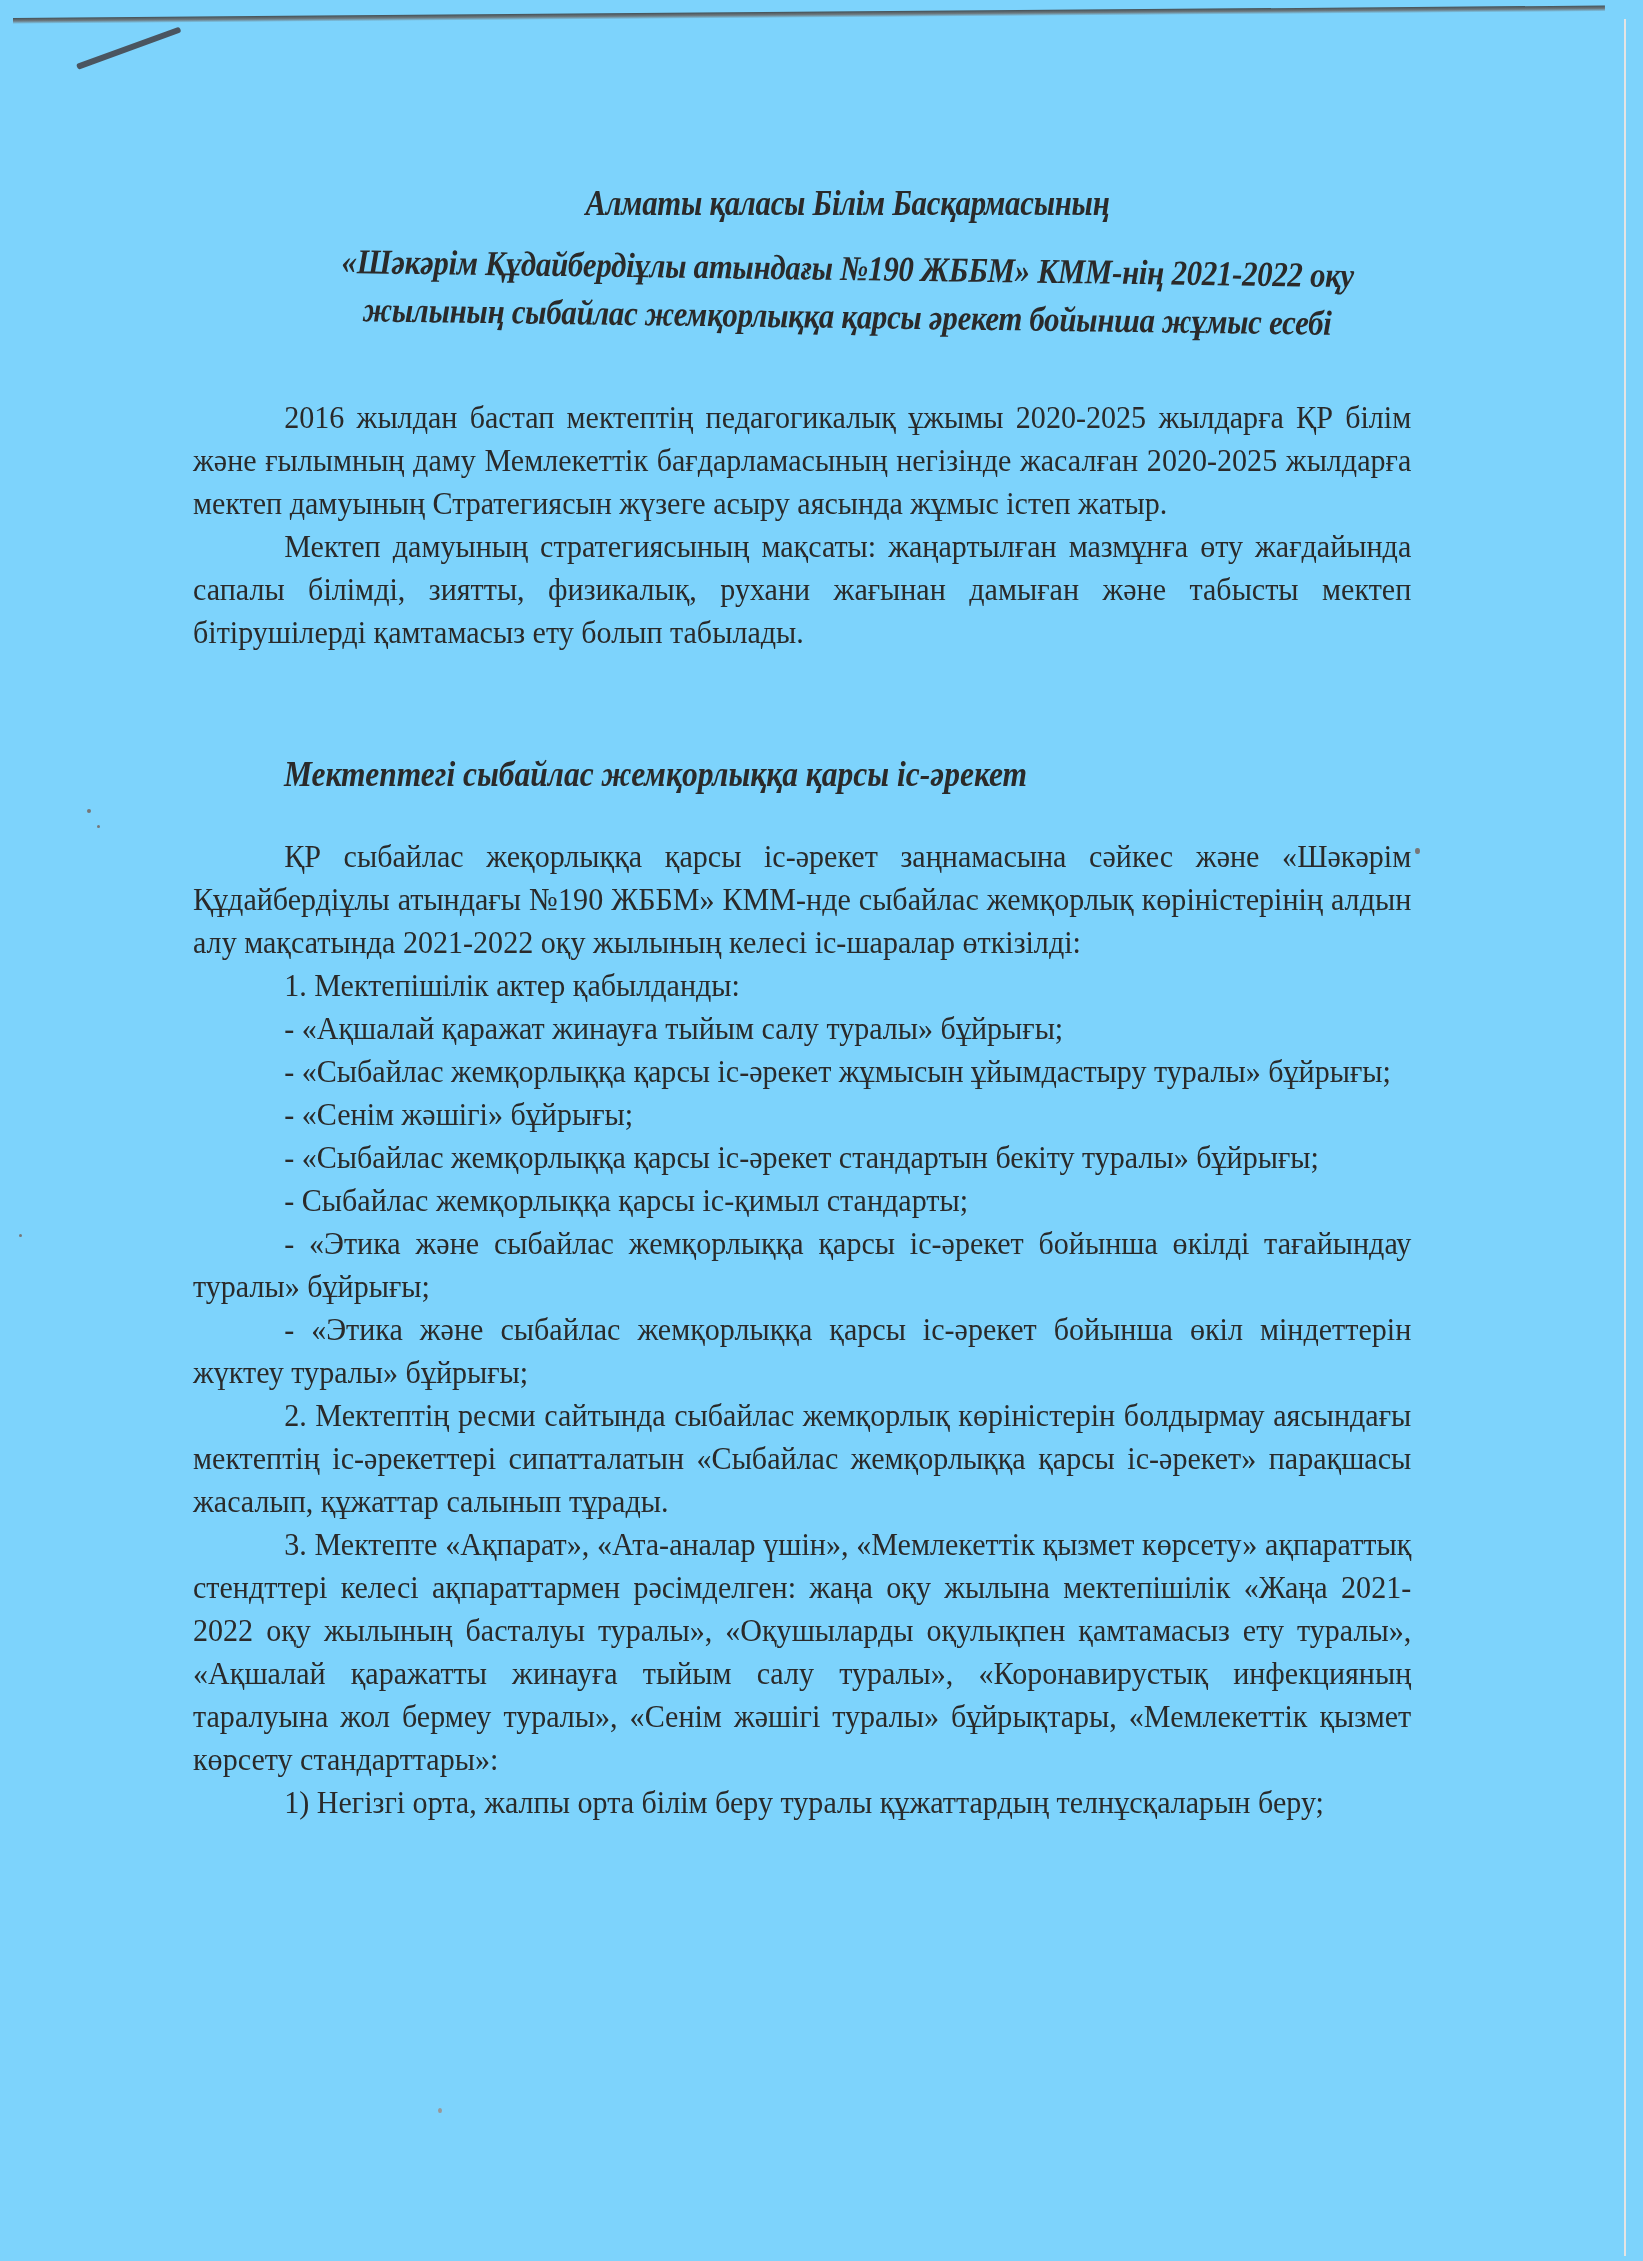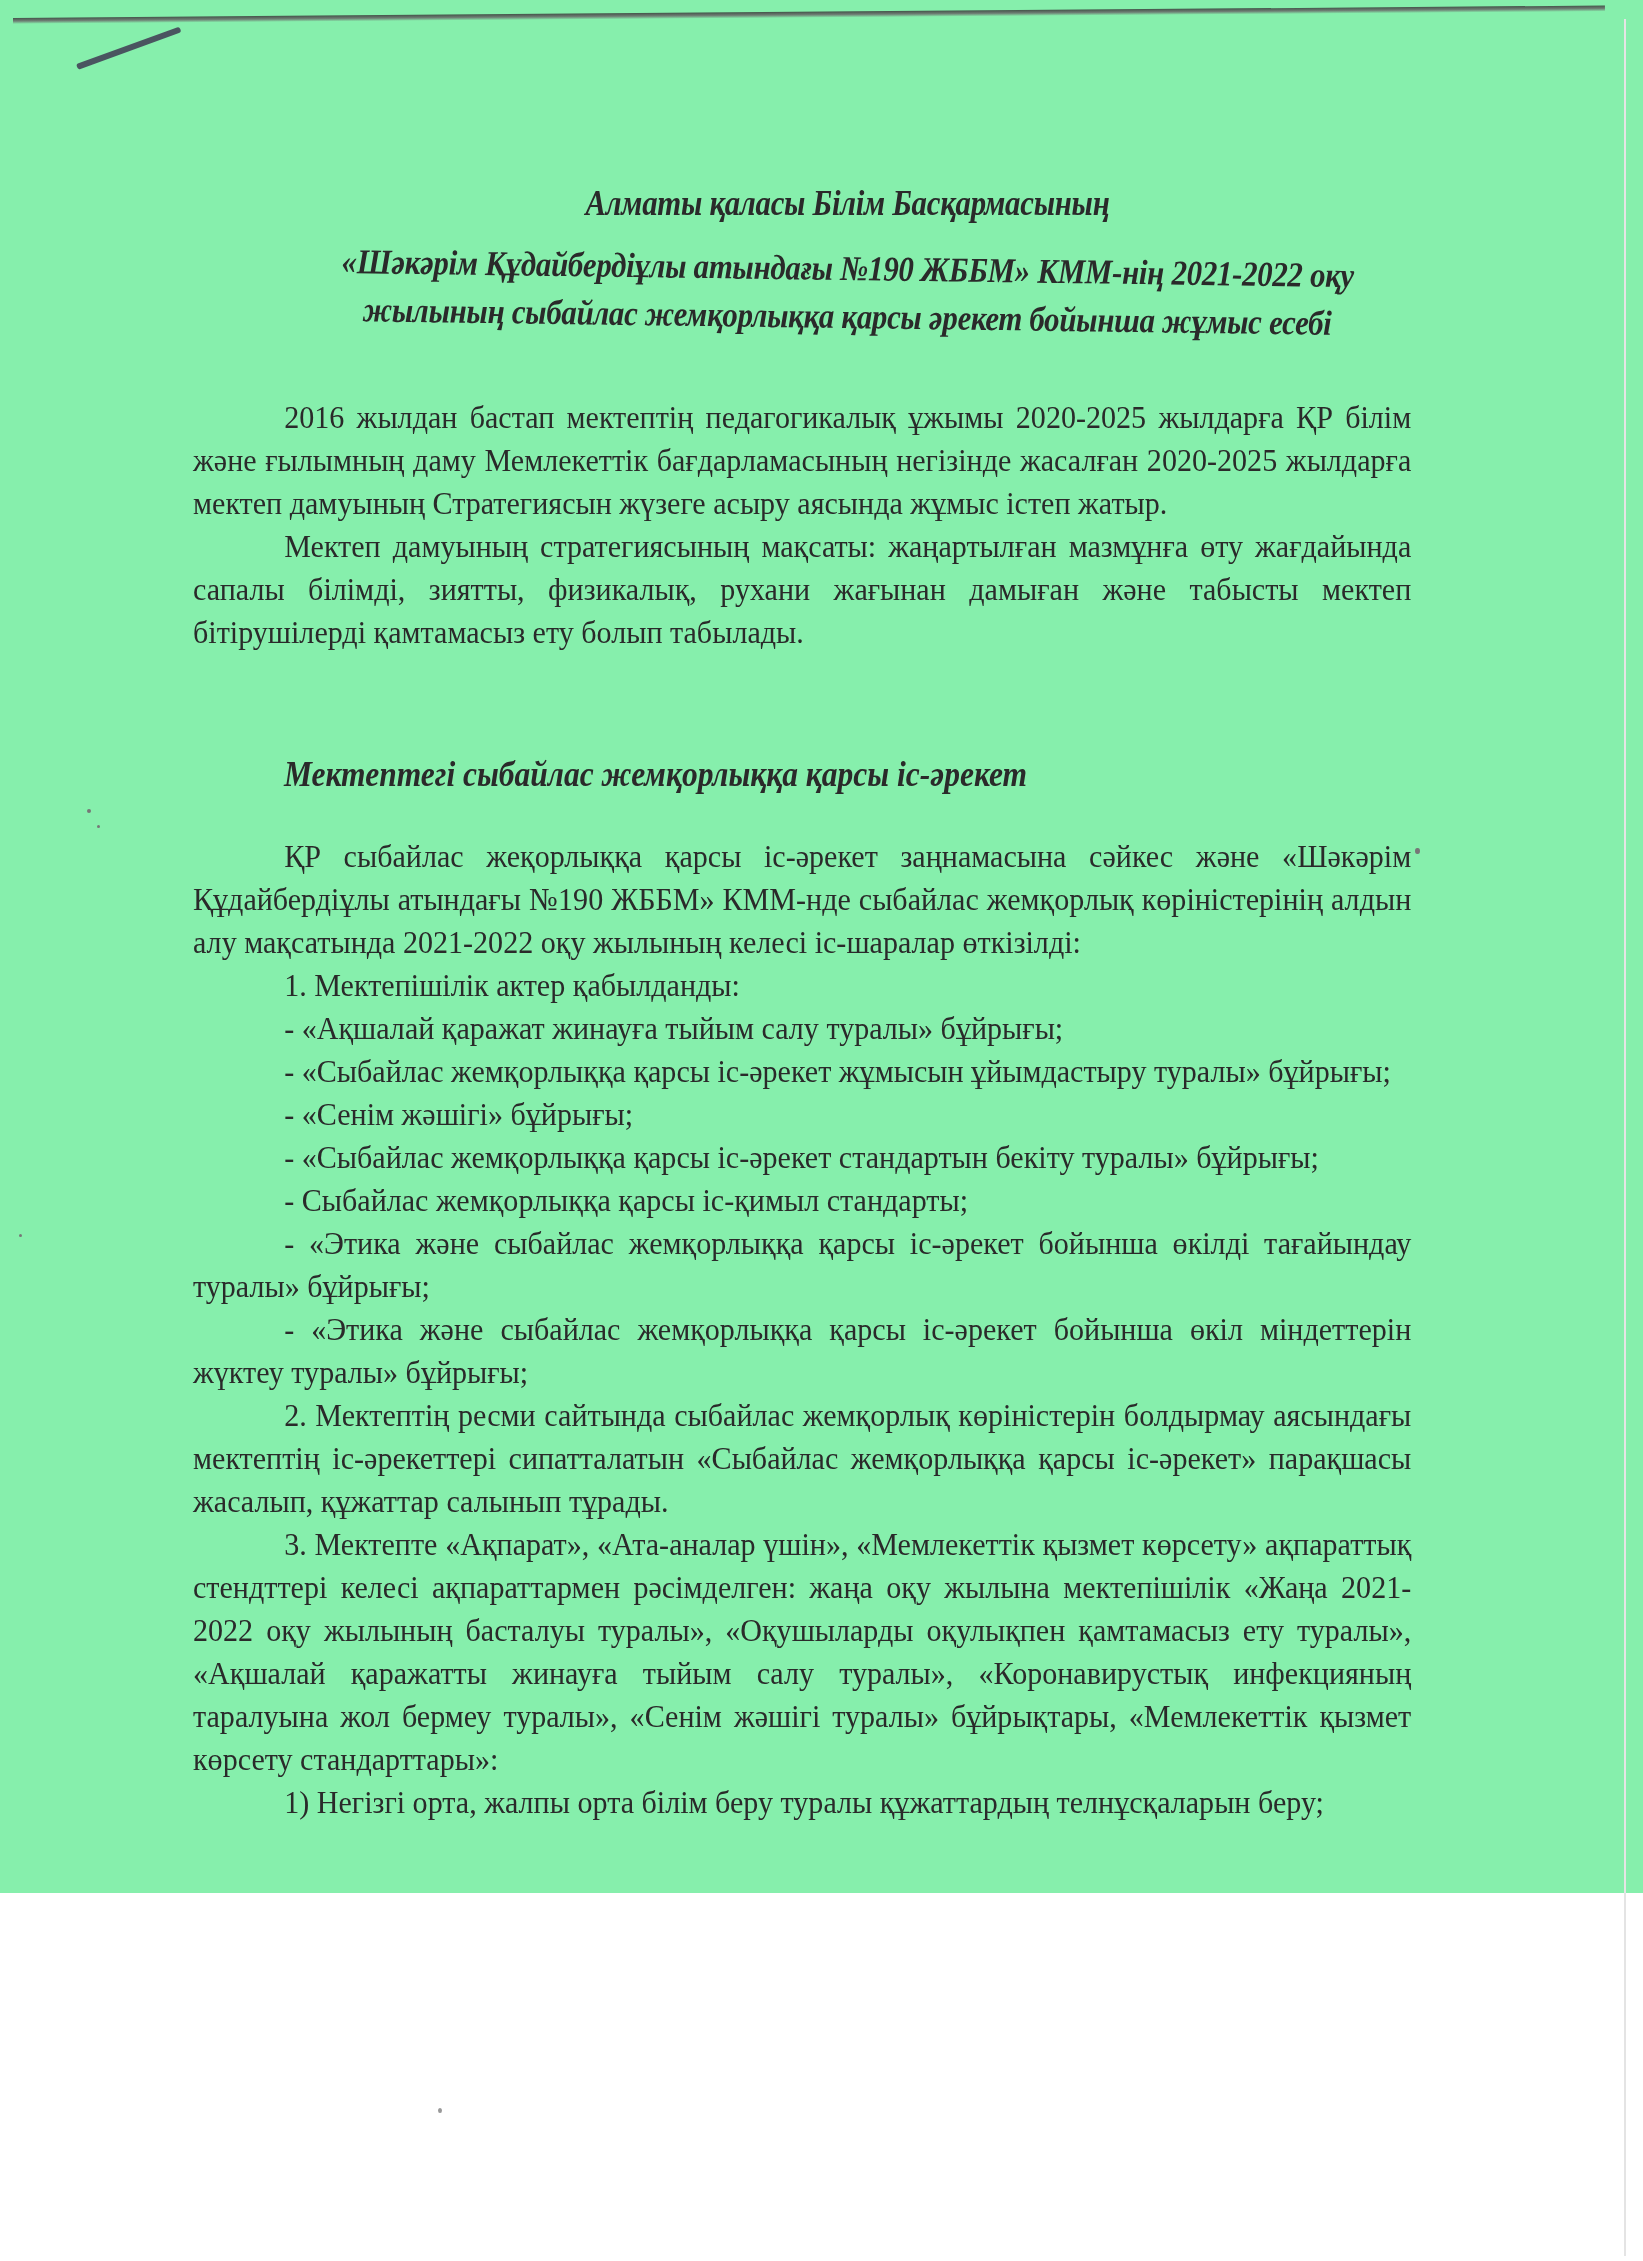--- a/index.html
+++ b/index.html
@@ -1,19 +1,19 @@
 <!DOCTYPE html>
 <html style="font-size:10.3px"><head>
 <meta charset="utf-8">
 <style>
   html, body { margin: 0; padding: 0; background: #ffffff; }
   body { width: 1644px; height: 2261px; position: relative; overflow: hidden; }
   .page {
-    position: absolute; left: 0; top: 0; width: 1644px; height: 1893px;
-    background: #86efac;
+    position: absolute; left: 0; top: 0; width: 1644px; height: 2261px;
+    background: #7dd3fc;
     color: #2a2a2a;
     font-family: "Liberation Serif", "DejaVu Serif", serif;
   }
   .scan-edge-top {
     position: absolute; left: 13px; top: 18px; width: 1592px; height: 6.4px;
     background: linear-gradient(180deg, #3a3a3a 0%, #6a6a6a 50%, rgba(255,255,255,0) 100%);
     transform: rotate(-0.45deg); transform-origin: left center; opacity: .85;
   }
   .scan-edge-right {
     position: absolute; right: 18px; top: 19.3px; width: 1.9px; height: 2237px; background: #e4e4e4;

